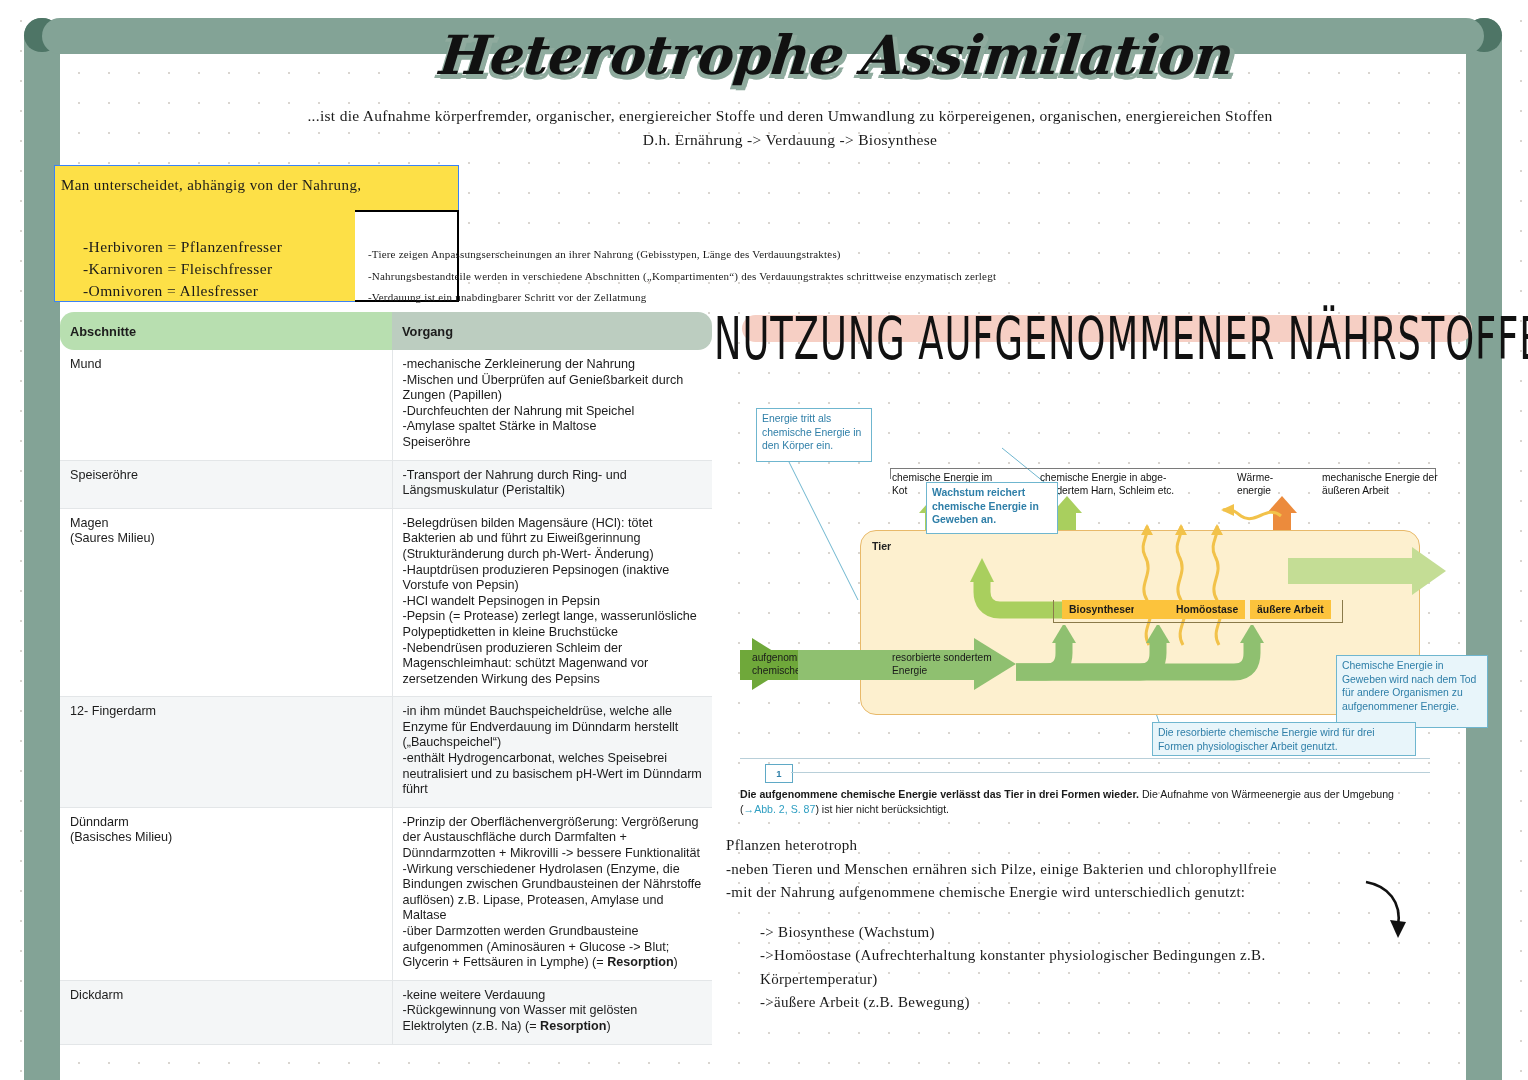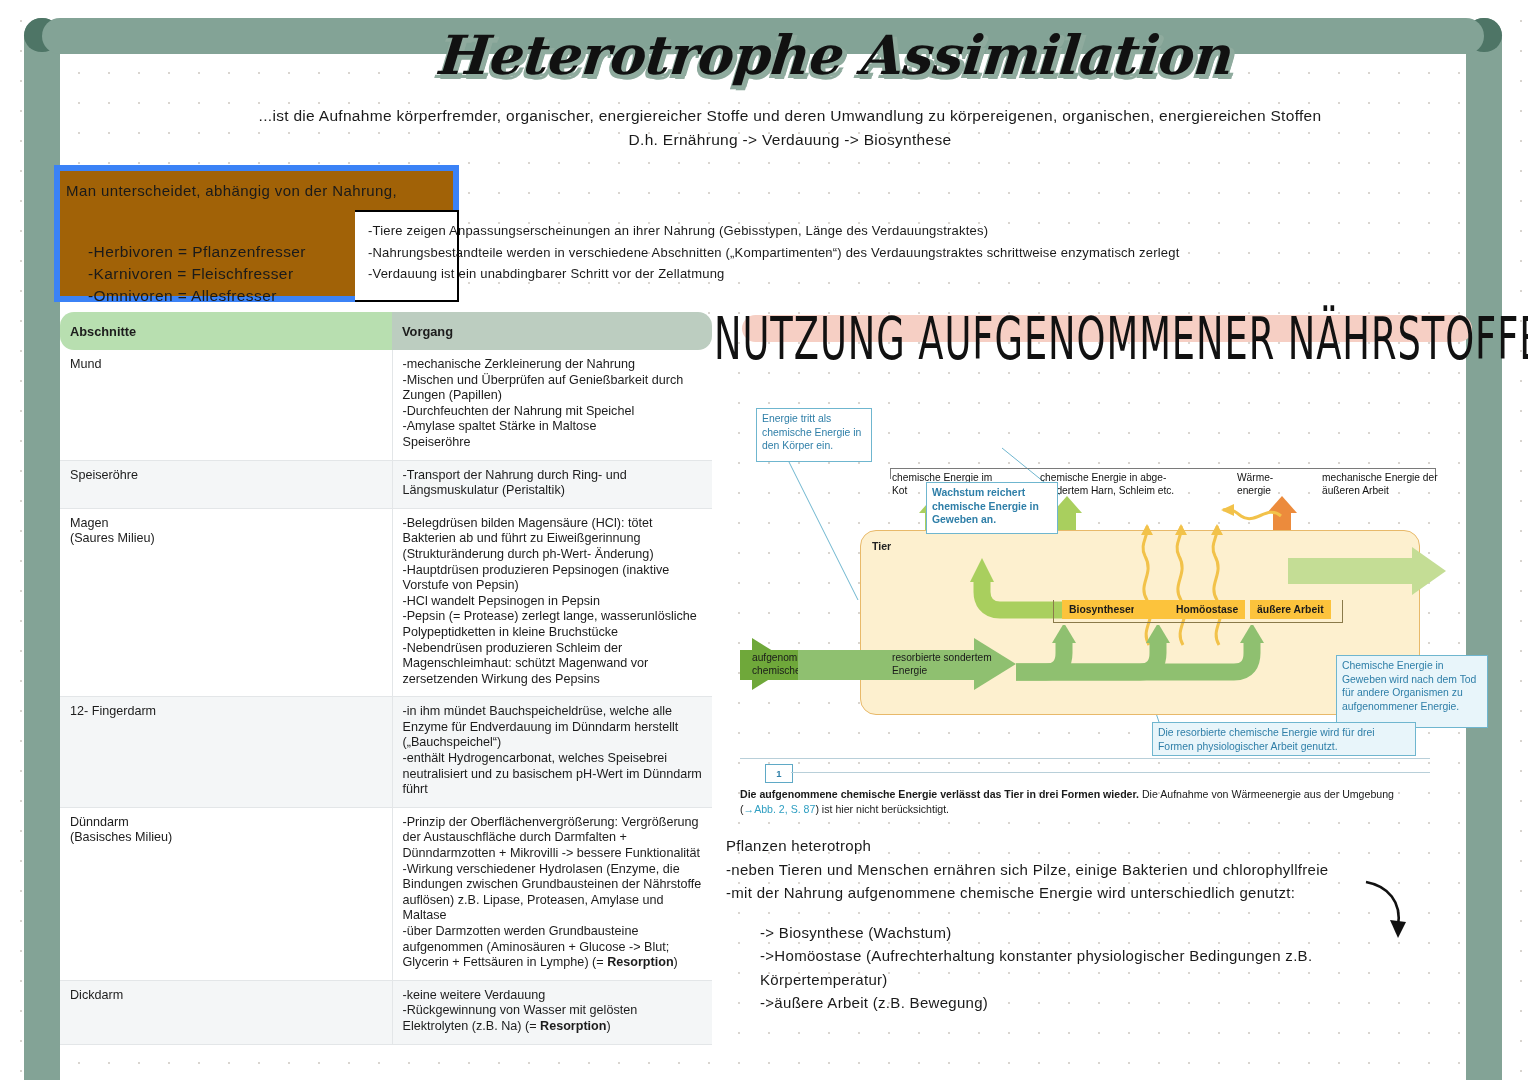--- a/index.html
+++ b/index.html
@@ -33,48 +33,48 @@
     position:absolute;left:440px;top:16px;width:740px;height:78px;
     font-family:"DejaVu Serif", serif;
     font-size:54px;font-weight:bold;font-style:italic;
     color:#111111;letter-spacing:-0.5px;white-space:nowrap;
     line-height:78px;
     text-shadow: 4px 5px 0 #8fab9e, -2px 4px 0 #8fab9e, 5px 2px 0 #8fab9e;
     transform:skewX(-6deg);
   }
 
   
-  .hw{font-family:Liberation Sans, sans-serif; color:#1a1a1a;}
+  .hw{font-family:Liberation Serif, serif; color:#1a1a1a;}
   .subtitle{
     position:absolute;left:170px;top:104px;width:1240px;
     text-align:center;font-size:15.5px;line-height:24px;letter-spacing:0.3px;
   }
   .subtitle .l2{display:block;}
 
   
   .box-ern{
     position:absolute;left:54px;top:165px;width:405px;height:137px;
-    border:6px solid #3b82f6;background:#a16207;box-sizing:border-box;
+    border:1px solid #3b82f6;background:#fde047;box-sizing:border-box;
   }
   .box-ern .bx-head{
     position:absolute;left:6px;top:8px;width:392px;font-size:15px;line-height:23px;letter-spacing:0.4px;
   }
   .box-ern .bx-list{
     position:absolute;left:28px;top:70px;font-size:15.5px;line-height:22px;letter-spacing:0.4px;
   }
   .box-notch{
     position:absolute;left:355px;top:210px;width:104px;height:92px;
     background:#ffffff;border-right:2px solid #000;border-bottom:2px solid #000;box-sizing:border-box;
     border-top:2px solid #000;
   }
 
   
   .top-bullets{
-    position:absolute;left:368px;top:220px;width:1110px;
-    font-size:13px;line-height:21.5px;letter-spacing:0.2px;
+    position:absolute;left:368px;top:244px;width:1110px;
+    font-size:11px;line-height:21.5px;letter-spacing:0.2px;
   }
 
   
   .tablewrap{position:absolute;left:60px;top:312px;width:652px;}
   table.tb{border-collapse:collapse;width:652px;table-layout:fixed;font-size:12.6px;color:#1c1c1c;}
   table.tb col.c1{width:332px;}
   table.tb col.c2{width:320px;}
   table.tb th{
     text-align:left;font-weight:bold;font-size:12.8px;padding:6px 10px;vertical-align:middle;height:26px;
   }

